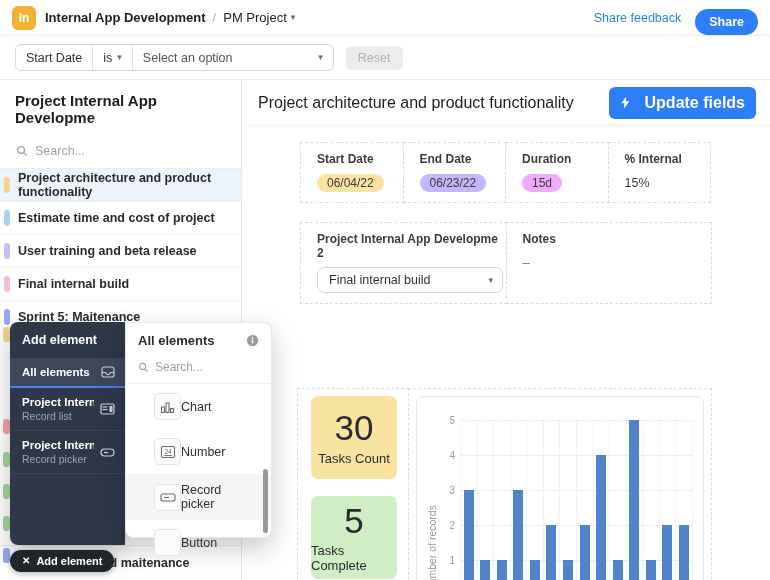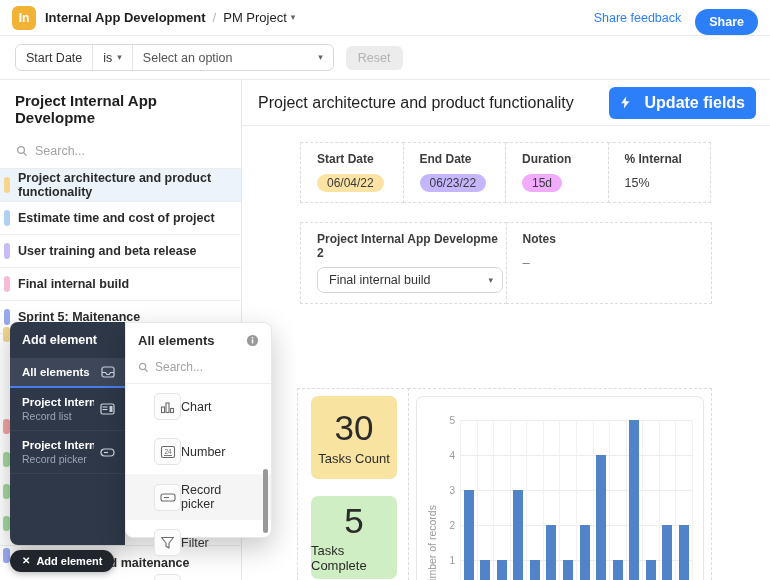--- a/index.html
+++ b/index.html
@@ -345,28 +345,20 @@
       <span class="pn-ic">
         <svg width="16" height="9" viewBox="0 0 16 9">
             <rect x="1" y="1" width="14" height="7" rx="2" fill="none" stroke="currentColor" stroke-width="1.1"></rect>
             <line x1="4" y1="4.5" x2="9" y2="4.5" stroke="currentColor" stroke-width="1.1"></line>
           </svg>
       </span>
       <span>Record picker</span>
     </div>
     <div class="pn-item">
       <span class="pn-ic">
-        <svg width="15" height="14" viewBox="0 0 15 14">
-            <path d="M1.5 1.5 H13.5 L9 7 V12 L6 10.3 V7 Z" fill="none" stroke="currentColor" stroke-width="1.1" stroke-linejoin="round"></path>
-          </svg>
-      </span>
-      <span>Filter</span>
-    </div>
-    <div class="pn-item">
-      <span class="pn-ic">
         
       </span>
       <span>Button</span>
     </div>
     <div class="pn-scroll"></div>
   </div>
 
   <button class="add-pill">
     <span class="xmark">✕</span>
     <span>Add element</span>

